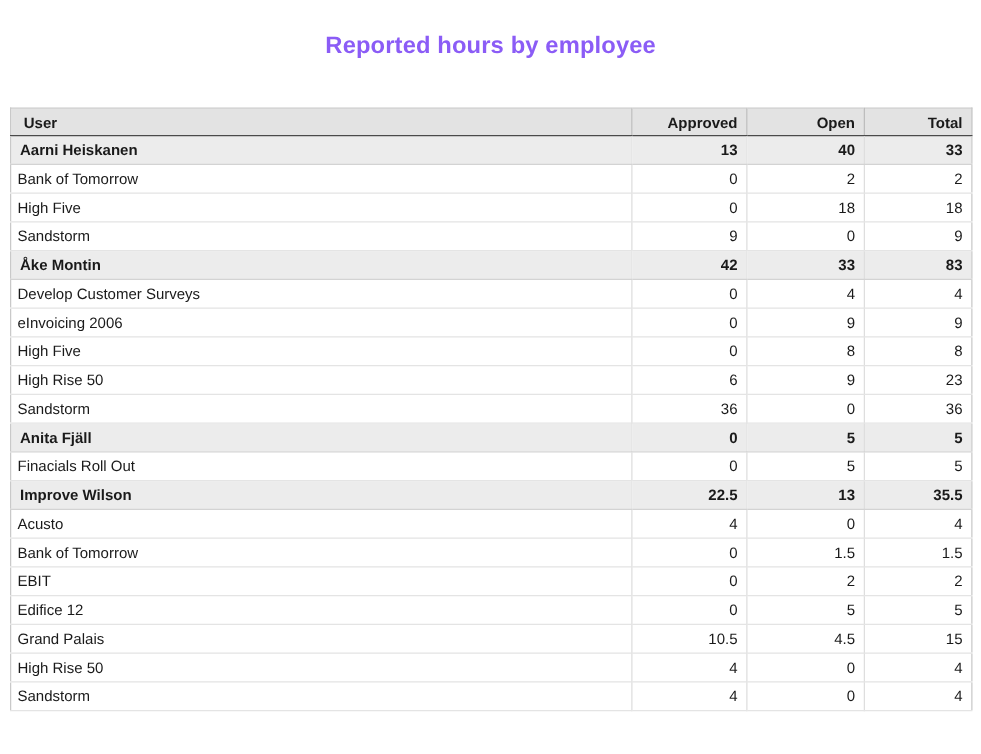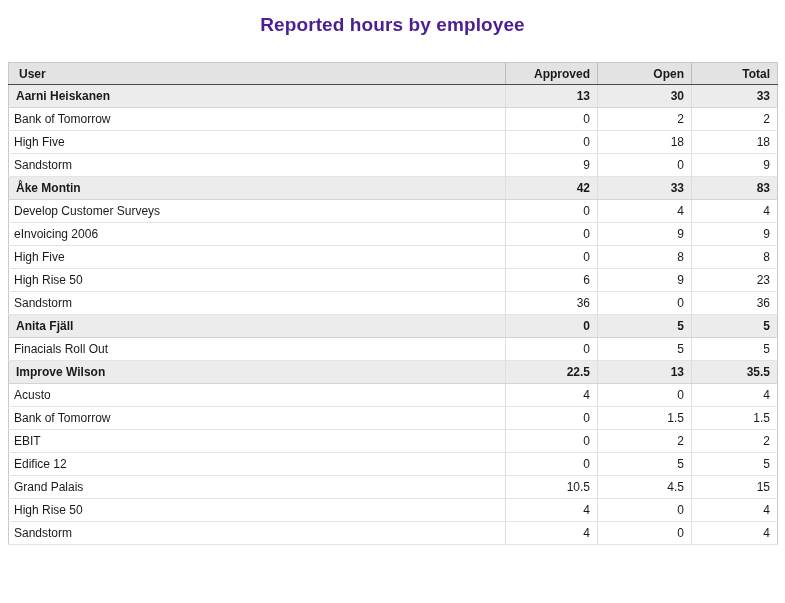--- a/index.html
+++ b/index.html
@@ -12,25 +12,25 @@
     height: 603px;
     overflow: hidden;
     font-family: "Liberation Sans", sans-serif;
     color: #1a1a1a;
     -webkit-font-smoothing: antialiased;
   }
   #page-title {
     text-align: center;
     font-size: 19px;
     font-weight: bold;
-    color: #4c1d95;
+    color: #8b5cf6;
     letter-spacing: 0.1px;
     padding-top: 8px;
     padding-bottom: 0;
-    margin: 4px;
+    margin: 16px;
     line-height: 26px;
   }
   .table-wrap {
     margin: 0 8px;
     padding-top: 20px;
   }
   table.report {
     width: 769px;
     border-collapse: collapse;
     table-layout: fixed;
@@ -115,21 +115,21 @@
         <th class="th-user">User</th>
         <th class="th-num">Approved</th>
         <th class="th-num">Open</th>
         <th class="th-num">Total</th>
       </tr>
     </thead>
     <tbody id="table-body">
         <tr class="group-row">
           <td class="cell-user">Aarni Heiskanen</td>
           <td class="cell-num">13</td>
-          <td class="cell-num">30</td>
+          <td class="cell-num">40</td>
           <td class="cell-num">33</td>
         </tr>
         <tr class="detail-row">
           <td class="cell-user">Bank of Tomorrow</td>
           <td class="cell-num">0</td>
           <td class="cell-num">2</td>
           <td class="cell-num">2</td>
         </tr>
         <tr class="detail-row">
           <td class="cell-user">High Five</td>

